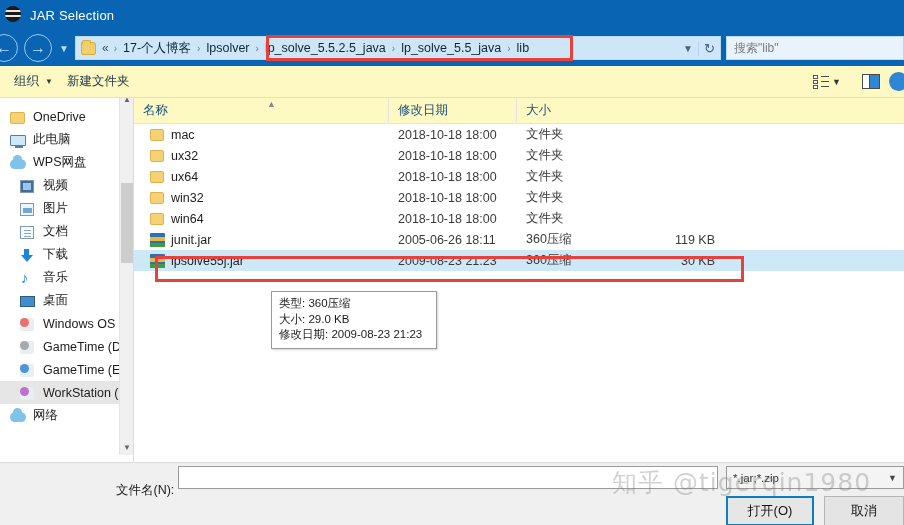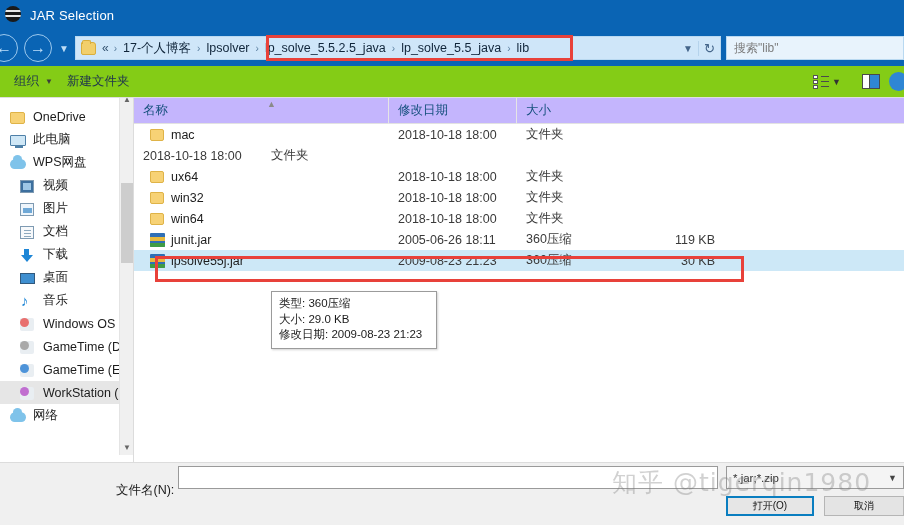--- a/index.html
+++ b/index.html
@@ -100,21 +100,21 @@
   .searchbox {
     width: 178px; height: 24px; background: #e8f3fc;
     border: 1px solid #b9d9f1; margin-left: 5px; margin-right: 0;
     display: flex; align-items: center; flex: 0 0 auto;
   }
   .searchbox .ph { font-size: 12px; color: #7d7d7d; margin-left: 7px; }
 
   
   .toolbar {
     position: absolute; left: 0; top: 66px; width: 904px; height: 32px;
-    background: #84cc16; border-bottom: 1px solid #dededd;
+    background: #fef9c3; border-bottom: 1px solid #dededd;
     display: flex; align-items: center;
   }
   .tb-item {
     font-size: 12.5px; color: #20374d; display: flex; align-items: center;
     margin-left: 14px;
   }
   .tb-item .caret { font-size: 8px; margin-left: 6px; color: #3c3c3c; }
   .tb-right {
     margin-left: auto; display: flex; align-items: center; padding-right: 2px;
   }
@@ -223,21 +223,21 @@
     position: absolute; left: 1px; top: 92px; width: 12px; height: 80px;
     background: #cdcdcd;
   }
 
   .filepane {
     flex: 1 1 auto; position: relative; background: #ffffff;
     border-left: 1px solid #dcdcdc;
   }
   .colhead {
     height: 26px; display: flex; align-items: center;
-    border-bottom: 1px solid #e2e2e2; background: #c4b5fd;
+    border-bottom: 1px solid #e2e2e2; background: #fef9c3;
     position: relative;
   }
   .colhead .ch {
     font-size: 12.5px; color: #15507d; padding-left: 9px;
     height: 26px; display: flex; align-items: center;
     border-right: 1px solid #e5e5e5;
   }
   .colhead .ch.last { border-right: none; }
   .sort-mark {
     position: absolute; left: 133px; top: 1px; font-size: 9px; color: #8a8a8a;
@@ -300,21 +300,21 @@
     background: #ffffff; border: 1px solid #9a9a9a;
   }
   .ftype-input {
     position: absolute; left: 726px; top: 466px; width: 178px; height: 23px;
     background: #f4f4f4; border: 1px solid #9a9a9a;
     display: flex; align-items: center;
   }
   .ftype-input .val { font-size: 11.5px; color: #353535; margin-left: 6px; }
   .ftype-input .cv { margin-left: auto; margin-right: 6px; font-size: 9px; color: #444; }
   .btn {
-    position: absolute; height: 20px; font-size: 10px; color: #111;
+    position: absolute; height: 30px; font-size: 13px; color: #111;
     display: flex; align-items: center; justify-content: center;
     background: #e4e4e4; border: 1px solid #b5b5b5;
   }
   .btn.primary { border: 2px solid #0a7ec0; background: #e6e6e6; }
   #btn-open   { left: 726px; top: 496px; width: 88px; }
   #btn-cancel { left: 824px; top: 496px; width: 80px; }
 
   
   .watermark {
     position: absolute; left: 612px; top: 466px;
@@ -430,29 +430,29 @@
             <span>文档</span>
           </div>
           <div class="sb-item indent">
             <span class="sb-ico">
               <span class="ic-dl" style="display: block;"></span>
             </span>
             <span>下载</span>
           </div>
           <div class="sb-item indent">
             <span class="sb-ico">
+              <span class="ic-music" style="display: block;"></span>
+            </span>
+            <span>音乐</span>
+          </div>
+          <div class="sb-item indent">
+            <span class="sb-ico">
               <span class="ic-desktop" style="display: block;"></span>
             </span>
             <span>桌面</span>
-          </div>
-          <div class="sb-item indent">
-            <span class="sb-ico">
-              <span class="ic-music" style="display: block;"></span>
-            </span>
-            <span>音乐</span>
           </div>
           <div class="sb-item indent">
             <span class="sb-ico">
               <span class="ic-disk" style="display: block;">
                 <i style="background: rgb(232, 112, 111);"></i>
               </span>
             </span>
             <span>Windows OS (C</span>
           </div>
           <div class="sb-item indent">
@@ -504,20 +504,24 @@
           <div class="frow">
             <div class="fc name" style="width: 255px;">
               <span class="row-folder"></span>
               <span>mac</span>
             </div>
             <div class="fc date" style="width: 128px;">2018-10-18 18:00</div>
             <div class="fc type" style="width: 118px;">文件夹</div>
             <div class="fc size" style="width: 93px;"></div>
           </div>
           <div class="frow">
+            <div class="fc name" style="width: 255px;">
+              <span class="row-folder"></span>
+              <span>ux32</span>
+            </div>
             <div class="fc date" style="width: 128px;">2018-10-18 18:00</div>
             <div class="fc type" style="width: 118px;">文件夹</div>
             <div class="fc size" style="width: 93px;"></div>
           </div>
           <div class="frow">
             <div class="fc name" style="width: 255px;">
               <span class="row-folder"></span>
               <span>ux64</span>
             </div>
             <div class="fc date" style="width: 128px;">2018-10-18 18:00</div>

